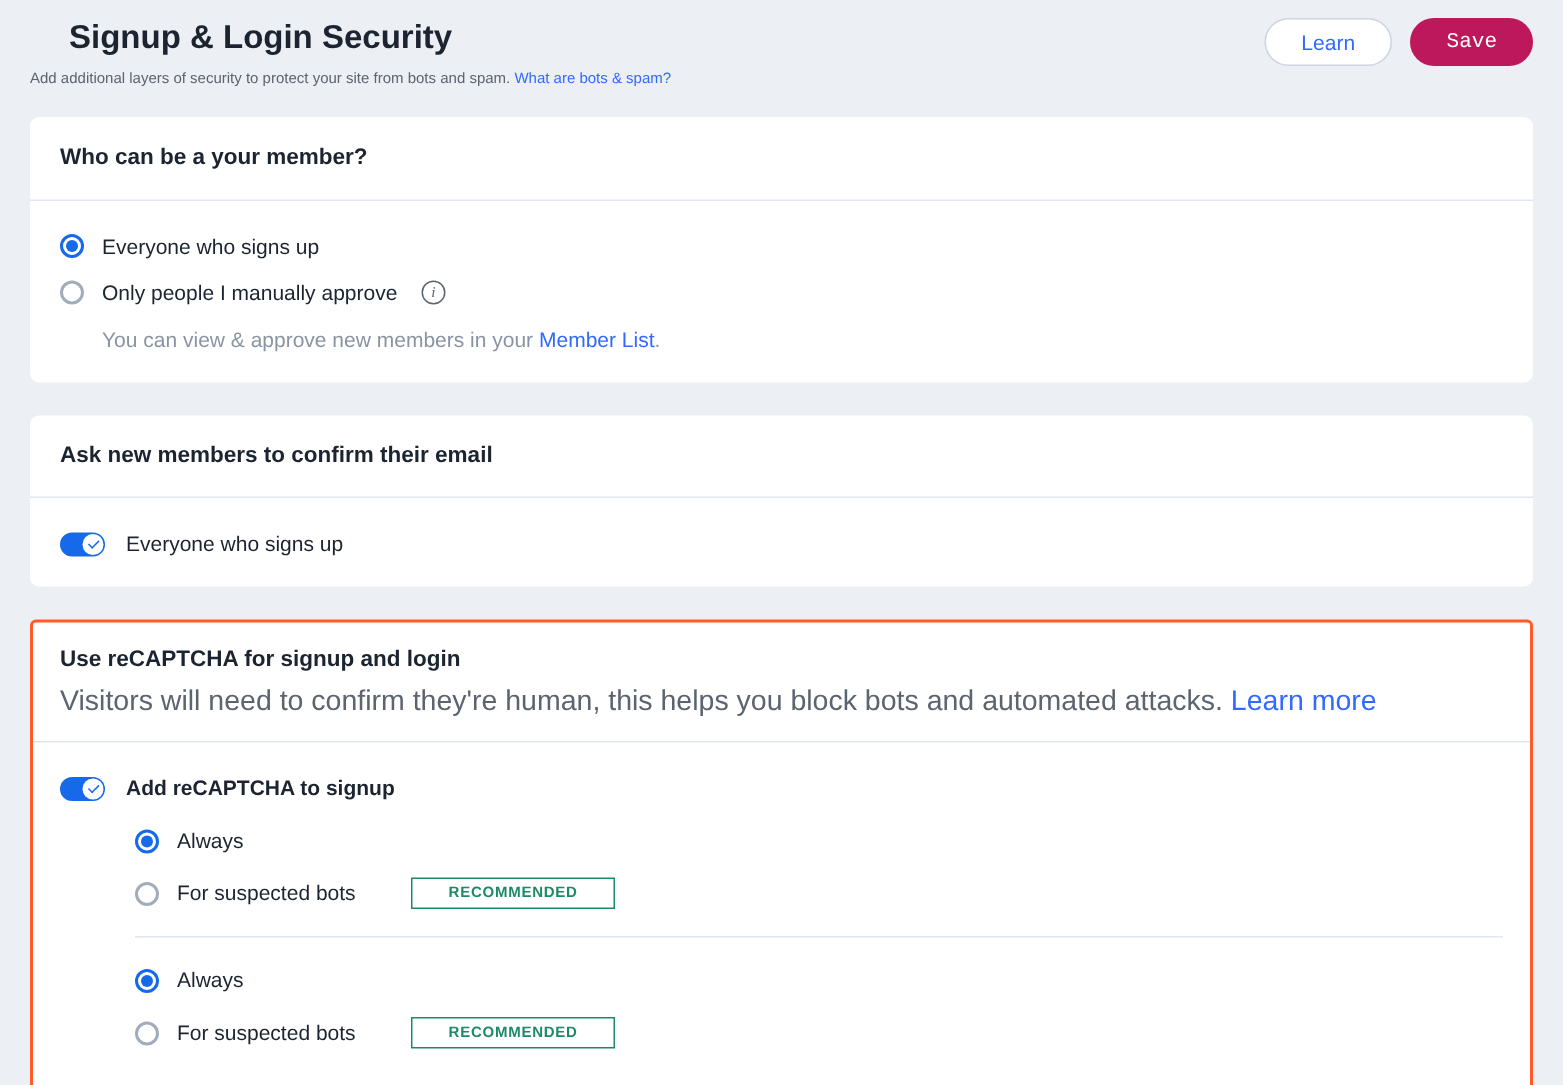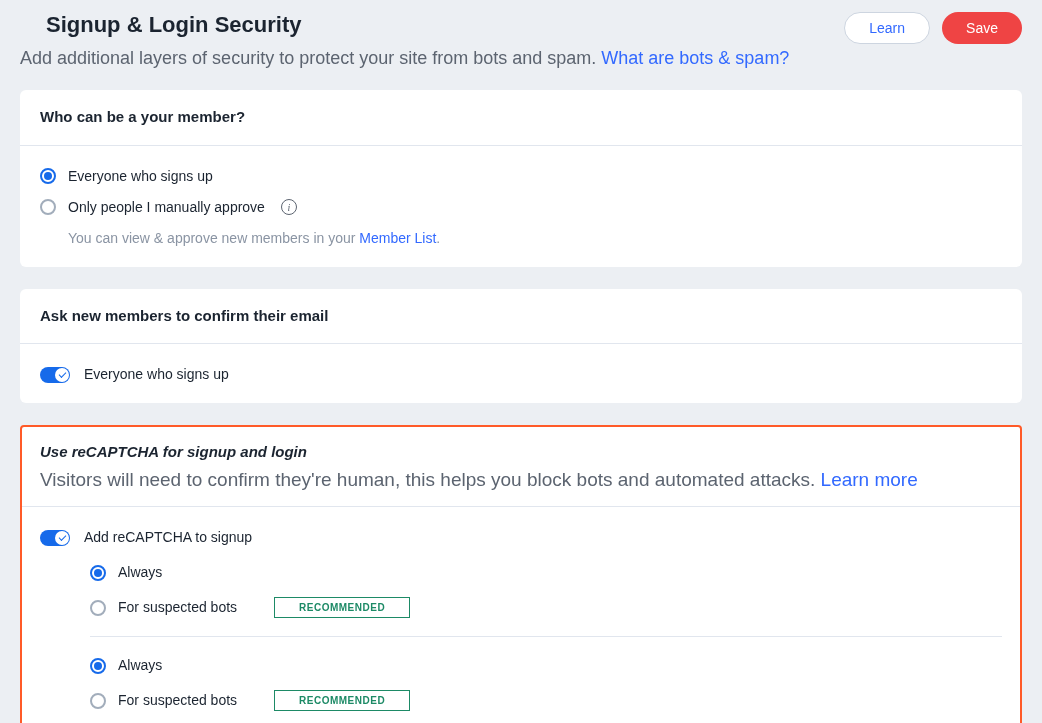--- a/index.html
+++ b/index.html
@@ -24,21 +24,21 @@
     }
     .header-left h1 {
       font-size: 22px;
       font-weight: 700;
       color: #1b2430;
       margin-bottom: 4px;
       margin-left: 26px;
     }
     .header-left p {
       color: #5c6470;
-      font-size: 18px;
+      font-size: 10px;
     }
     .header-left p a {
       color: #3269ff;
       text-decoration: none;
     }
     .header-buttons {
       display: flex;
       gap: 12px;
       padding-top: 4px;
     }
@@ -49,22 +49,23 @@
       font-weight: 500;
       cursor: pointer;
       border: none;
     }
     .btn-cancel {
       background: #fff;
       color: #3269ff;
       border: 1px solid #cdd5e0;
     }
     .btn-save {
-      background: #ef4444;
+      background: #be185d;
       color: #fff;
+      font-family: Liberation Mono, monospace;
     }
     .card {
       background: #fff;
       border-radius: 6px;
       margin-bottom: 22px;
     }
     .card-header {
       padding: 16px 20px;
       border-bottom: 1px solid #e1e6ee;
     }
@@ -178,41 +179,40 @@
     }
     .recaptcha-header {
       padding: 14px 18px 12px;
       border-bottom: 1px solid #e1e6ee;
     }
     .recaptcha-header h2 {
       font-size: 15px;
       font-weight: 700;
       color: #1b2430;
       margin-bottom: 2px;
-      font-style: italic;
     }
     .recaptcha-header p {
       color: #5c6470;
       font-size: 19px;
     }
     .recaptcha-header p a {
       color: #3269ff;
       text-decoration: none;
     }
     .recaptcha-body {
       padding: 20px 18px 10px;
     }
     .recaptcha-block {
       margin-bottom: 18px;
     }
     .recaptcha-block .toggle-row {
       margin-bottom: 14px;
     }
     .recaptcha-block .toggle-label {
-      font-weight: 400;
+      font-weight: 700;
     }
     .recaptcha-options {
       padding-left: 50px;
     }
     .recaptcha-options .radio-row {
       margin-bottom: 14px;
     }
     .badge {
       display: inline-block;
       padding: 2px 24px;

